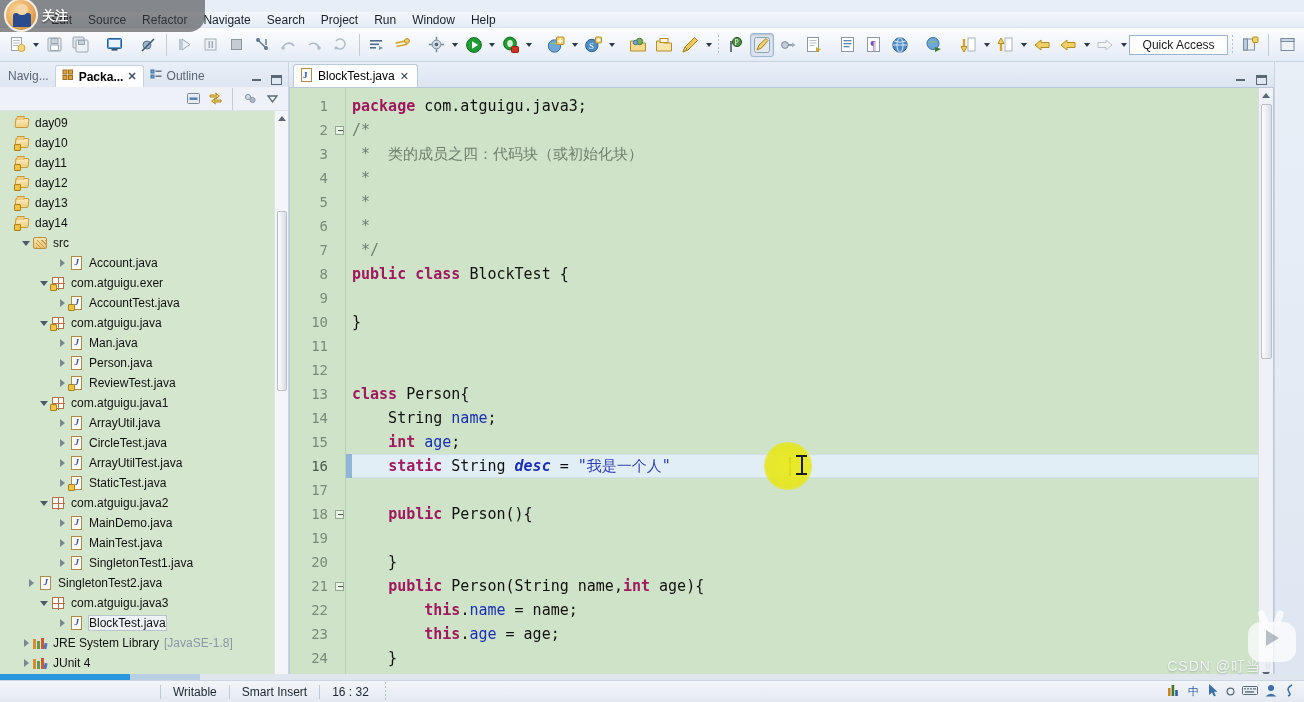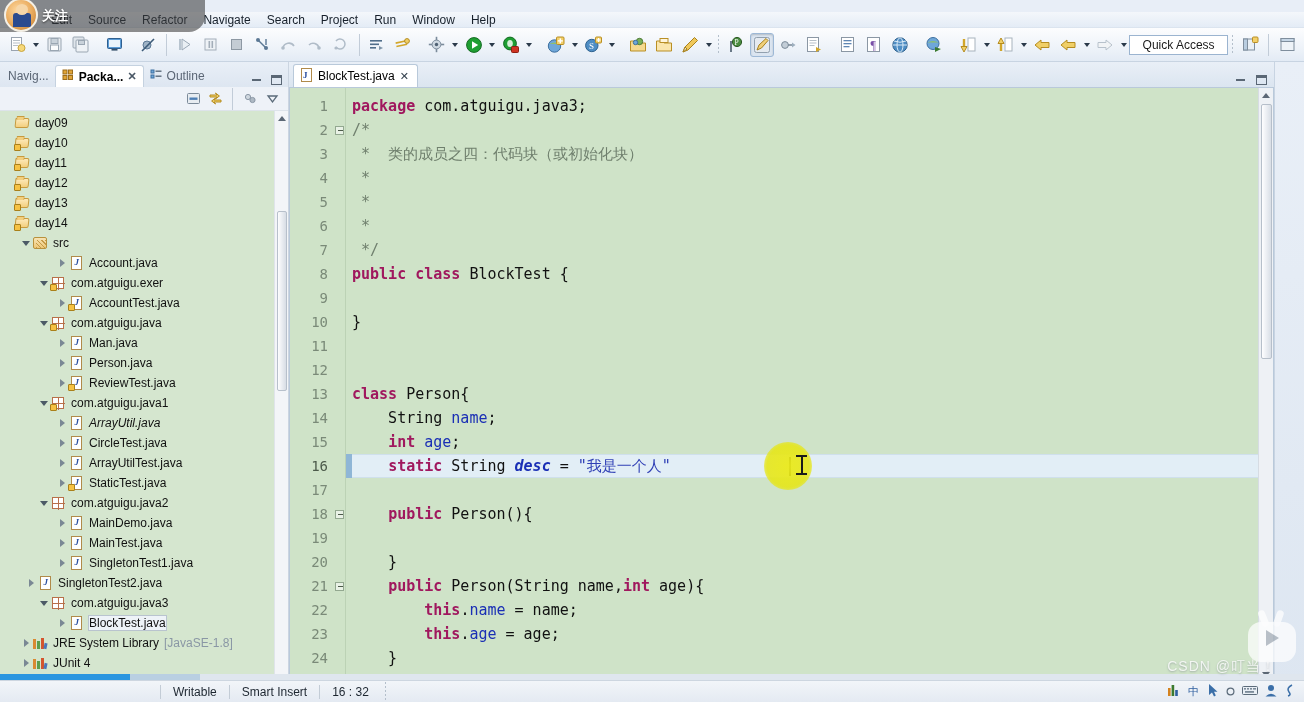--- a/index.html
+++ b/index.html
@@ -899,21 +899,21 @@
             <span class="tlabel">ReviewTest.java</span>
           </div>
           <div class="trow" style="padding-left: 38px;">
             <span class="twist open"></span>
             <span class="ticon">
               <i class="ic-pkg"></i>
               <i class="ic-warn"></i>
             </span>
             <span class="tlabel">com.atguigu.java1</span>
           </div>
-          <div class="trow" style="padding-left: 56px; font-style: italic;">
+          <div class="trow" style="padding-left: 56px;">
             <span class="twist closed"></span>
             <span class="ticon">
               <i class="ic-java"></i>
             </span>
             <span class="tlabel">ArrayUtil.java</span>
           </div>
           <div class="trow" style="padding-left: 56px;">
             <span class="twist closed"></span>
             <span class="ticon">
               <i class="ic-java"></i>

